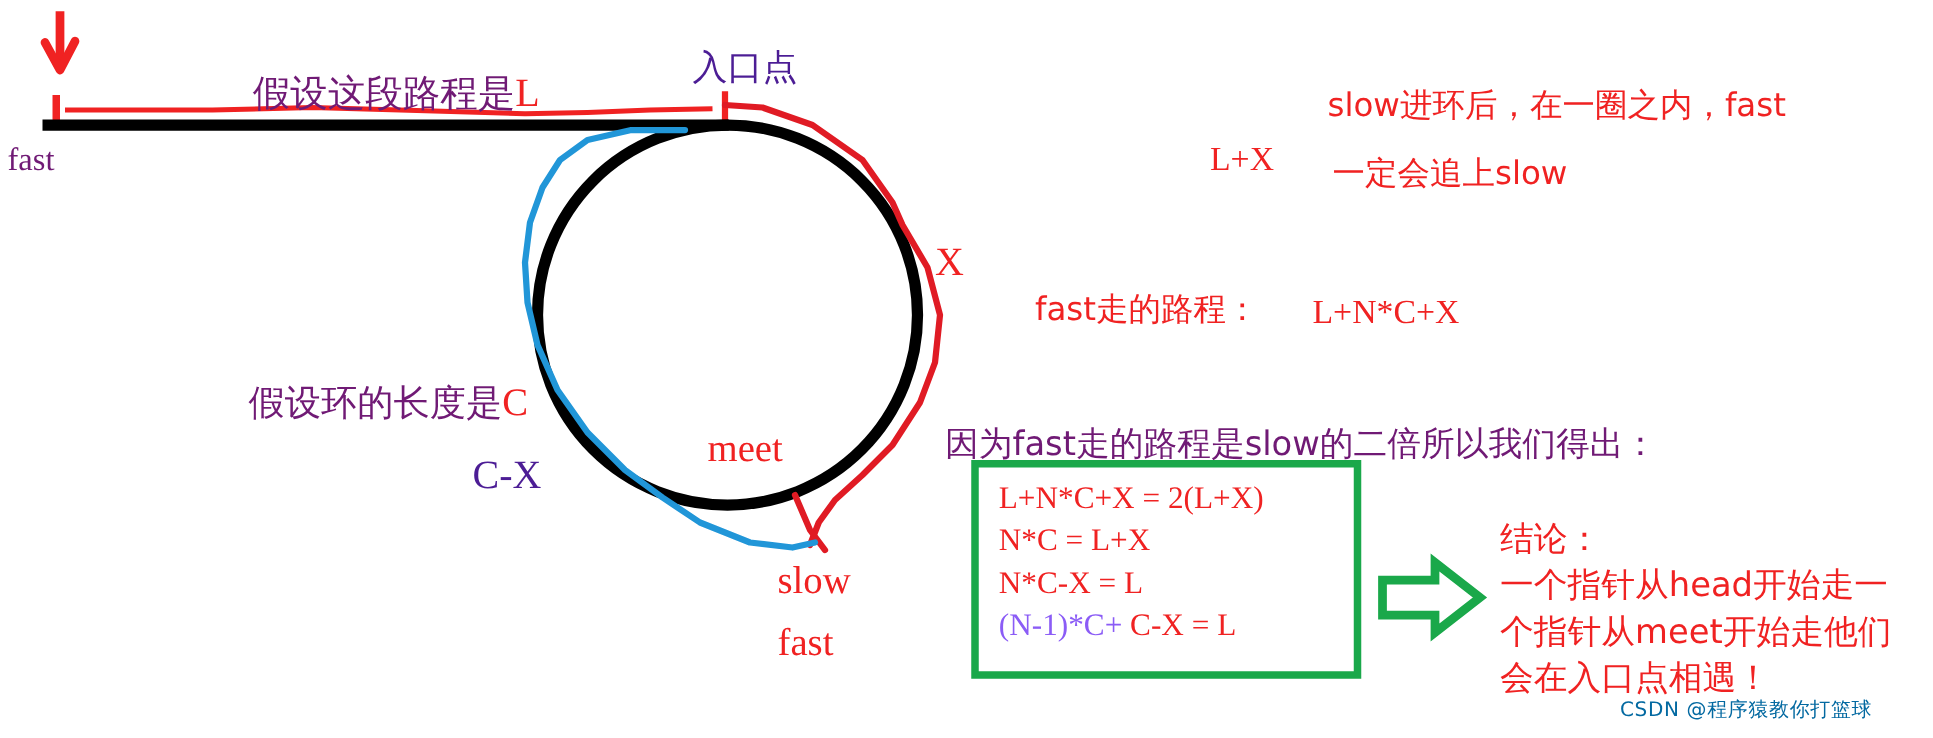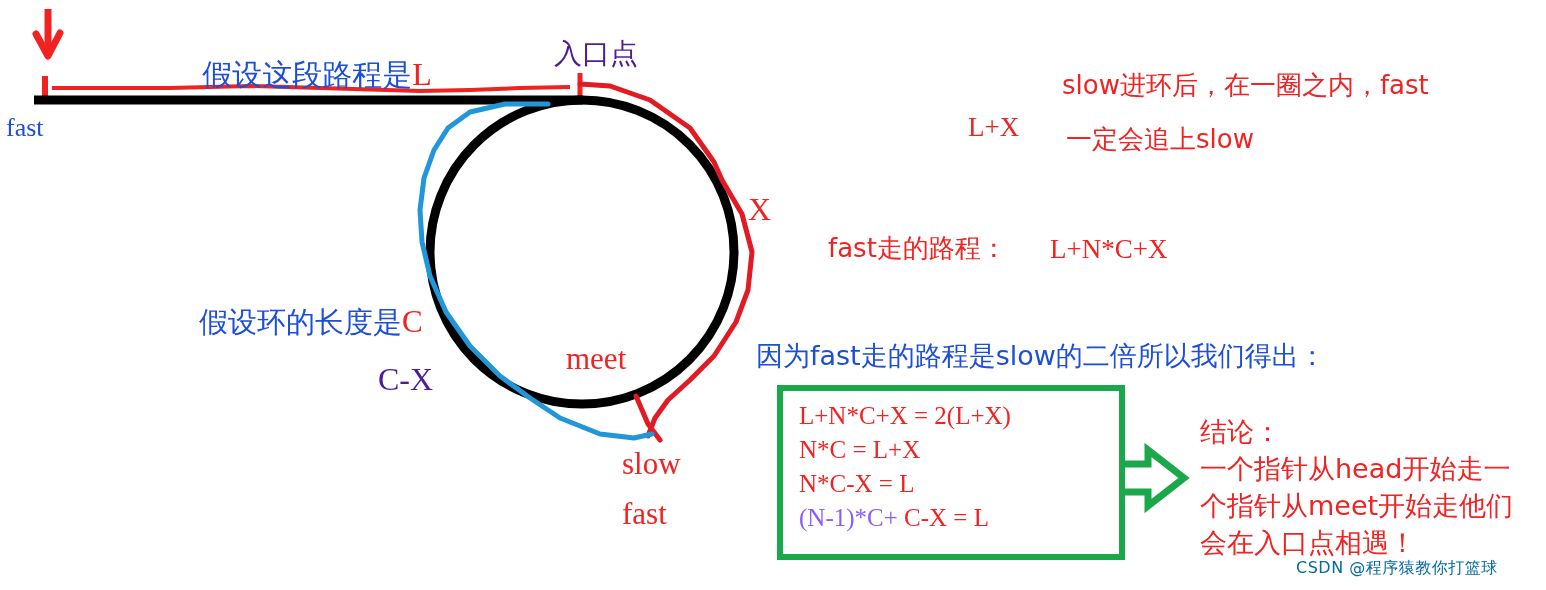--- a/index.html
+++ b/index.html
@@ -28,21 +28,21 @@
     position: absolute;
     white-space: pre;
     line-height: 1.0;
   }
   .cjk {
     font-family: "DejaVu Sans", "Liberation Sans", sans-serif;
   }
   .mono-serif {
     font-family: "Liberation Serif", "DejaVu Serif", serif;
   }
-  .green { color: #1d4ed8; }
+  .green { color: #701a75; }
   .red { color: #f02222; }
   .blue { color: #4c1d95; }
   .brown { color: #4c1d95; }
   .watermark {
     color: #0369a1;
     font-family: "DejaVu Sans", "Liberation Sans", sans-serif;
     font-size: 16px;
     letter-spacing: 0.5px;
   }
   .eqbox {
@@ -125,21 +125,21 @@
   <div class="lbl cjk red" style="left:1062px; top:72px; font-size:26px;">slow进环后，在一圈之内，fast</div>
 
   <div class="lbl cjk red" style="left:1066px; top:126px; font-size:26px;">一定会追上slow</div>
 
   <div class="lbl cjk red" style="left:828px; top:235px; font-size:26px;">fast走的路程：</div>
 
   <div class="lbl mono-serif red" style="left:1050px; top:236px; font-size:27px;">L+N*C+X</div>
 
   <div class="lbl cjk green" style="left:756px; top:342px; font-size:27px;">因为fast走的路程是slow的二倍所以我们得出：</div>
 
-  <div class="eqbox" style="left:777px; top:385px; width:348px; height:175px; padding:8px 0 0 16px;">
+  <div class="eqbox" style="left:777px; top:368px; width:312px; height:175px; padding:8px 0 0 16px;">
     <div class="eqline">L+N*C+X = 2(L+X)</div>
     <div class="eqline">N*C = L+X</div>
     <div class="eqline">N*C-X = L</div>
     <div class="eqline"><span class="bluepart">(N-1)*C+</span><span> C-X = L</span></div>
   </div>
 
   <div class="lbl cjk red" style="left:1200px; top:418px; font-size:27px;">结论：</div>
   <div class="lbl cjk red" style="left:1200px; top:455px; font-size:27px;">一个指针从head开始走一</div>
   <div class="lbl cjk red" style="left:1200px; top:492px; font-size:27px;">个指针从meet开始走他们</div>
   <div class="lbl cjk red" style="left:1200px; top:529px; font-size:27px;">会在入口点相遇！</div>

